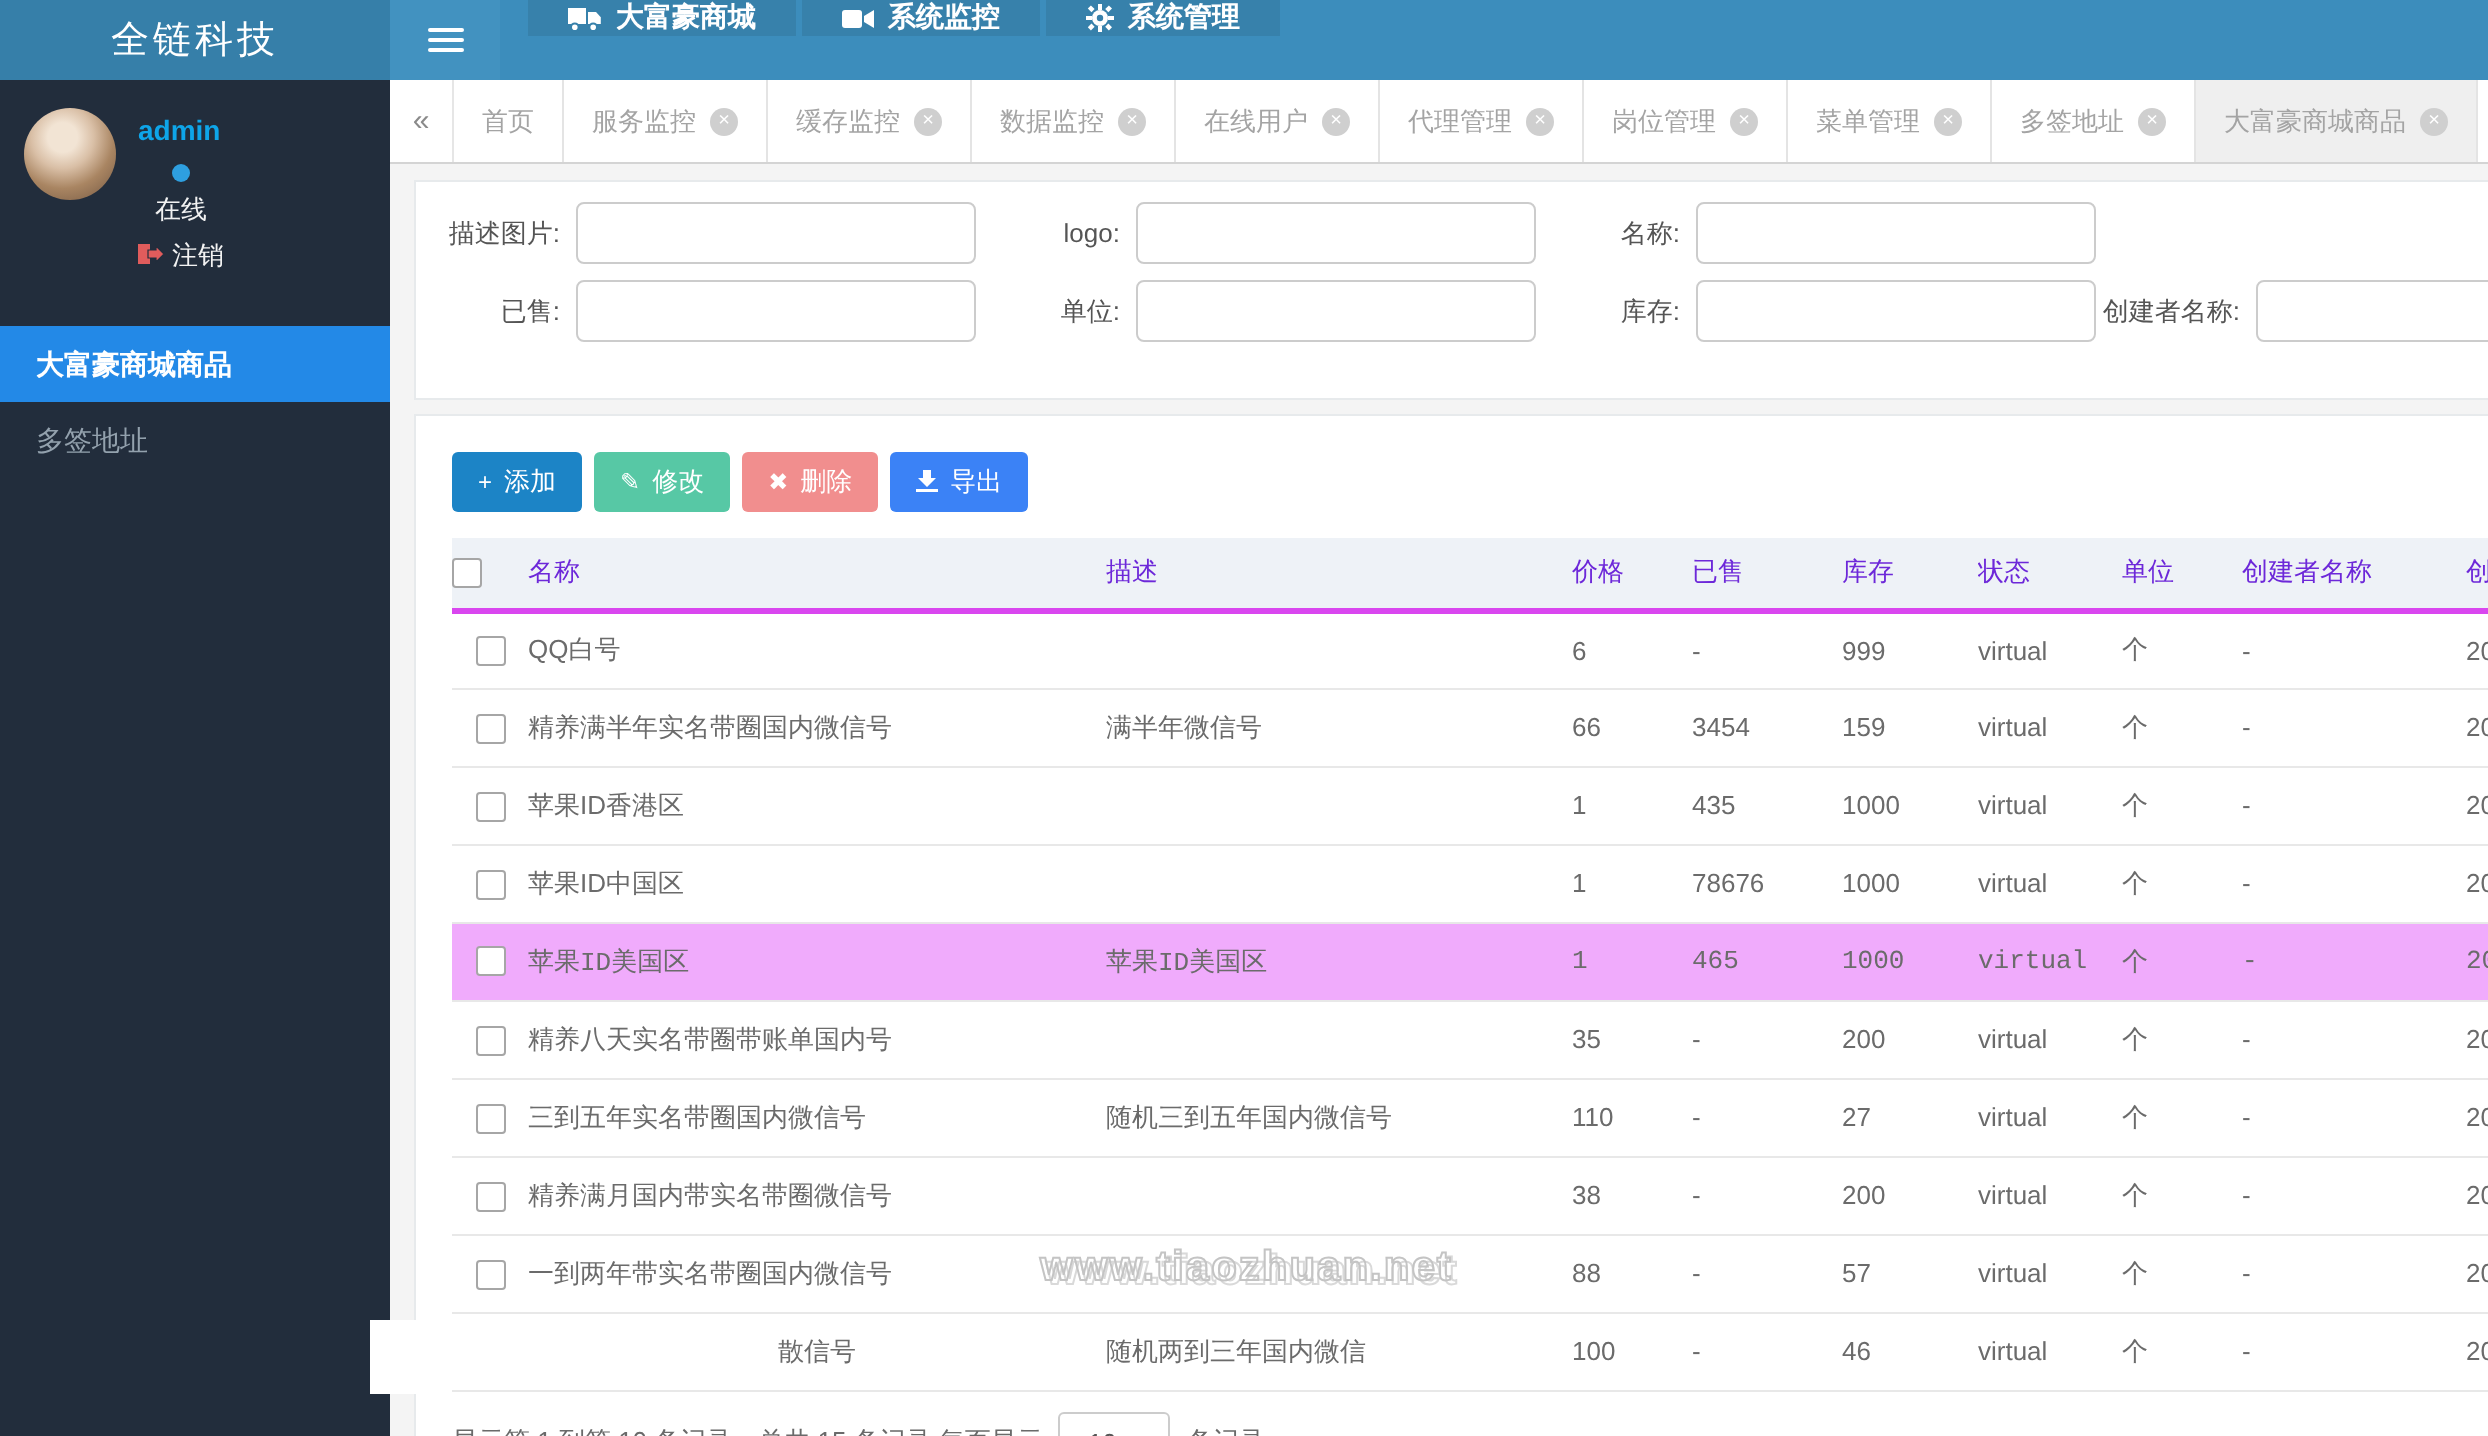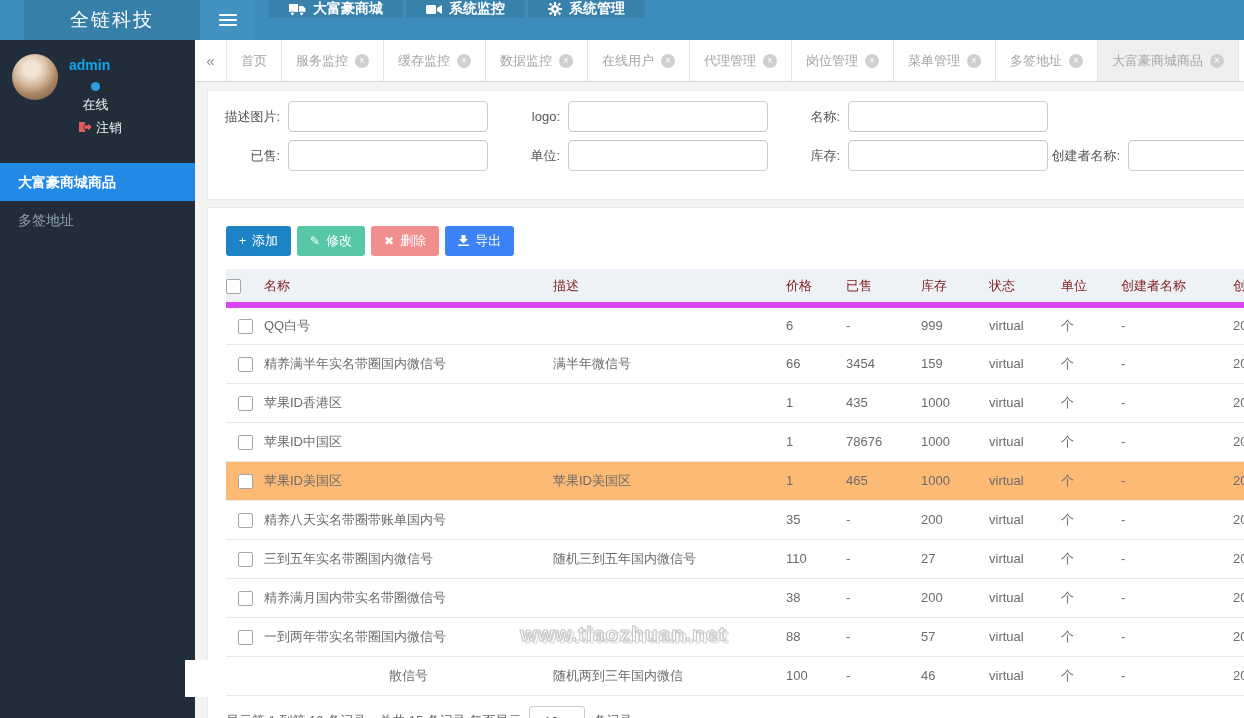--- a/index.html
+++ b/index.html
@@ -3,36 +3,36 @@
 <meta charset="utf-8">
 <style>
   * { box-sizing: border-box; margin: 0; padding: 0; }
   html,body { width:1244px; height:718px; overflow:hidden; }
   body {
     font-family: "Liberation Sans", "DejaVu Sans", sans-serif;
     position: relative; background:#fff; color:#333;
   }
   
   .topbar { position:absolute; left:0; top:0; width:1244px; height:40px; background:#3c8dbc; display:flex; align-items:stretch; }
-  .logo { width:176px; background:#367fa9; color:#fff; font-size:19px; letter-spacing:2px; display:flex; align-items:center; justify-content:center;margin-left:24px; }
+  .logo { width:195px; background:#367fa9; color:#fff; font-size:19px; letter-spacing:2px; display:flex; align-items:center; justify-content:center; }
   .hamburger { width:55px; background:#4292c0; display:flex; flex-direction:column; align-items:center; justify-content:center; gap:3px; cursor:pointer; }
   .hamburger i { display:block; width:18px; height:2px; background:#fff; border-radius:1px; }
   .topnav { display:flex; align-items:flex-start; margin-left:14px; }
   .nav-item { background:#3781ab; margin-right:3px; padding:0 20px; display:flex; align-items:center; gap:7px; color:#fff; font-size:14px; font-weight:bold; cursor:pointer; }
   .nav-item svg { display:block; }
   
   .sidebar { position:absolute; left:0; top:40px; width:195px; height:678px; background:#222d3c; }
   .user-panel { padding:14px 12px 10px 12px; display:flex; }
   .avatar { width:46px; height:46px; border-radius:50%; flex:0 0 46px;
     background: radial-gradient(circle at 42% 32%, #f2e4d4 0 18%, #d9bfa6 38%, #a98562 62%, #6f5440 100%); }
   .user-meta { margin-left:11px; padding-top:3px; }
   .user-name { color:#0ea5e9; font-size:14px; font-weight:bold; }
   .user-status { margin-top:9px; display:flex; align-items:center; gap:5px; font-size:13px; color:#f2f2f2;flex-direction:column; }
   .dot { width:9px; height:9px; border-radius:50%; background:#2e9fe0; display:inline-block; }
-  .logout { display:flex; align-items:center; gap:4px; margin-left:10px; cursor:pointer; color:#f2f2f2; }
+  .logout { display:flex; align-items:center; gap:4px; cursor:pointer; color:#f2f2f2; }
   .side-menu { margin-top:16px; }
   .side-item { height:38px; line-height:38px; padding-left:18px; font-size:14px; color:#93a1ad; cursor:pointer; }
   .side-item.active { background:#2389e7; color:#fff; font-weight:bold; }
   
   .tabstrip { position:absolute; left:195px; top:40px; width:1049px; height:42px; background:#fff; border-bottom:1px solid #d4d4d4; display:flex; align-items:stretch; }
   .tab-scroll { width:32px; display:flex; align-items:center; justify-content:center; color:#8a8a8a; font-size:15px; border-right:1px solid #e6e6e6; cursor:pointer; }
   .tab { display:flex; align-items:center; padding:0 14px; border-right:1px solid #e4e4e4; font-size:13px; color:#a4a4a4; background:#fff; cursor:pointer; white-space:nowrap; }
   .tab.active { background:#efefef; }
   .tab-close { width:14px; height:14px; border-radius:50%; background:#cfcfcf; color:#fff; font-size:10px; line-height:13px; text-align:center; margin-left:7px; cursor:pointer; }
   
@@ -47,23 +47,23 @@
   .table-panel { left:12px; top:125px; width:1400px; height:640px; }
   .toolbar { padding:18px 0 0 18px; display:flex; gap:6px; }
   .btn { height:30px; padding:0 13px; border:none; border-radius:3px; color:#fff; font-size:13px; display:flex; align-items:center; gap:6px; cursor:pointer; font-family:inherit; }
   .btn .bi { font-style:normal; font-size:12px; line-height:1; }
   .btn-add { background:#1c84c6; }
   .btn-edit { background:#57c8a5; }
   .btn-del  { background:#f18e8e; }
   .btn-export { background:#3b82f6; }
   table.grid { margin:13px 0 0 18px; border-collapse:collapse; table-layout:fixed; width:1127px; font-size:13px; color:#6b6b6b; }
   .grid thead tr { background:#eef2f7; height:36px; }
-  .grid th { font-weight:normal; color:#7f1d1d; text-align:left; border-bottom:6px solid #d946ef; overflow:hidden; white-space:nowrap; }
+  .grid th { font-weight:normal; color:#6d28d9; text-align:left; border-bottom:3px solid #d946ef; overflow:hidden; white-space:nowrap; }
   .grid td { height:39px; border-bottom:1px solid #e8e8e8; overflow:hidden; white-space:nowrap; }
-  .grid tr.highlight td { background:#fdba74; }
+  .grid tr.highlight td { background:#f0abfc;font-family:Liberation Mono, monospace; }
   .col-cb { width:38px; text-align:center; }
   .col-name { width:289px; } .col-desc { width:233px; }
   .col-price { width:60px; } .col-sold { width:75px; } .col-stock { width:68px; }
   .col-status { width:72px; } .col-unit { width:60px; } .col-creator { width:112px; } .col-created { width:120px; }
   .cb { display:inline-block; width:15px; height:15px; border:1px solid #a6a6a6; border-radius:2px; background:#fff; vertical-align:middle; cursor:pointer; }
   tr.center-name td.col-name { text-align:center; }
   
   .pagination { position:absolute; left:18px; top:498px; display:flex; align-items:center; gap:8px; font-size:13px; color:#6a6a6a; }
   .page-select { width:56px; height:30px; border:1px solid #ccc; border-radius:3px; display:flex; align-items:center; justify-content:center; gap:6px; background:#fff; cursor:pointer; font-size:13px; color:#555; }
   

